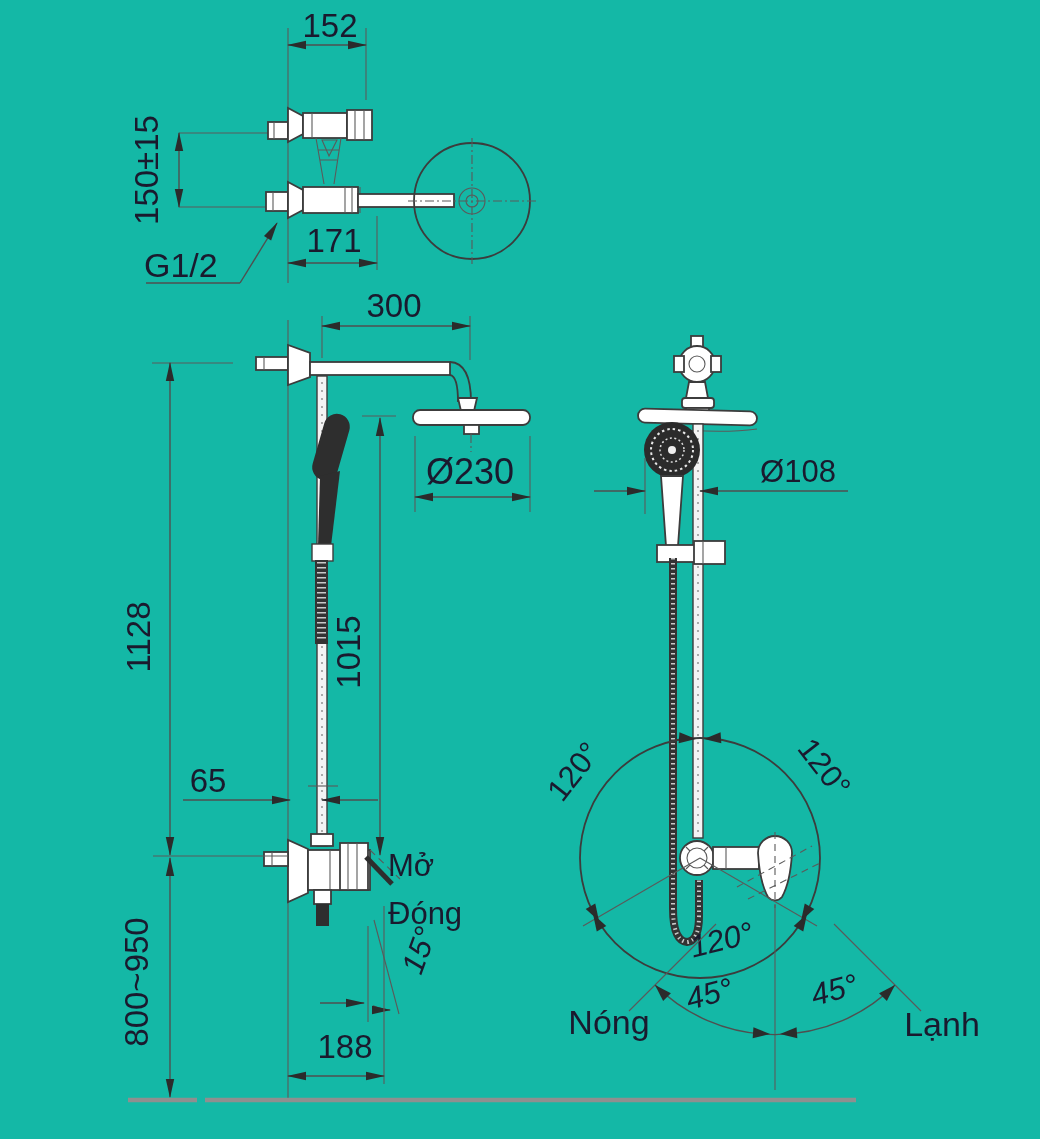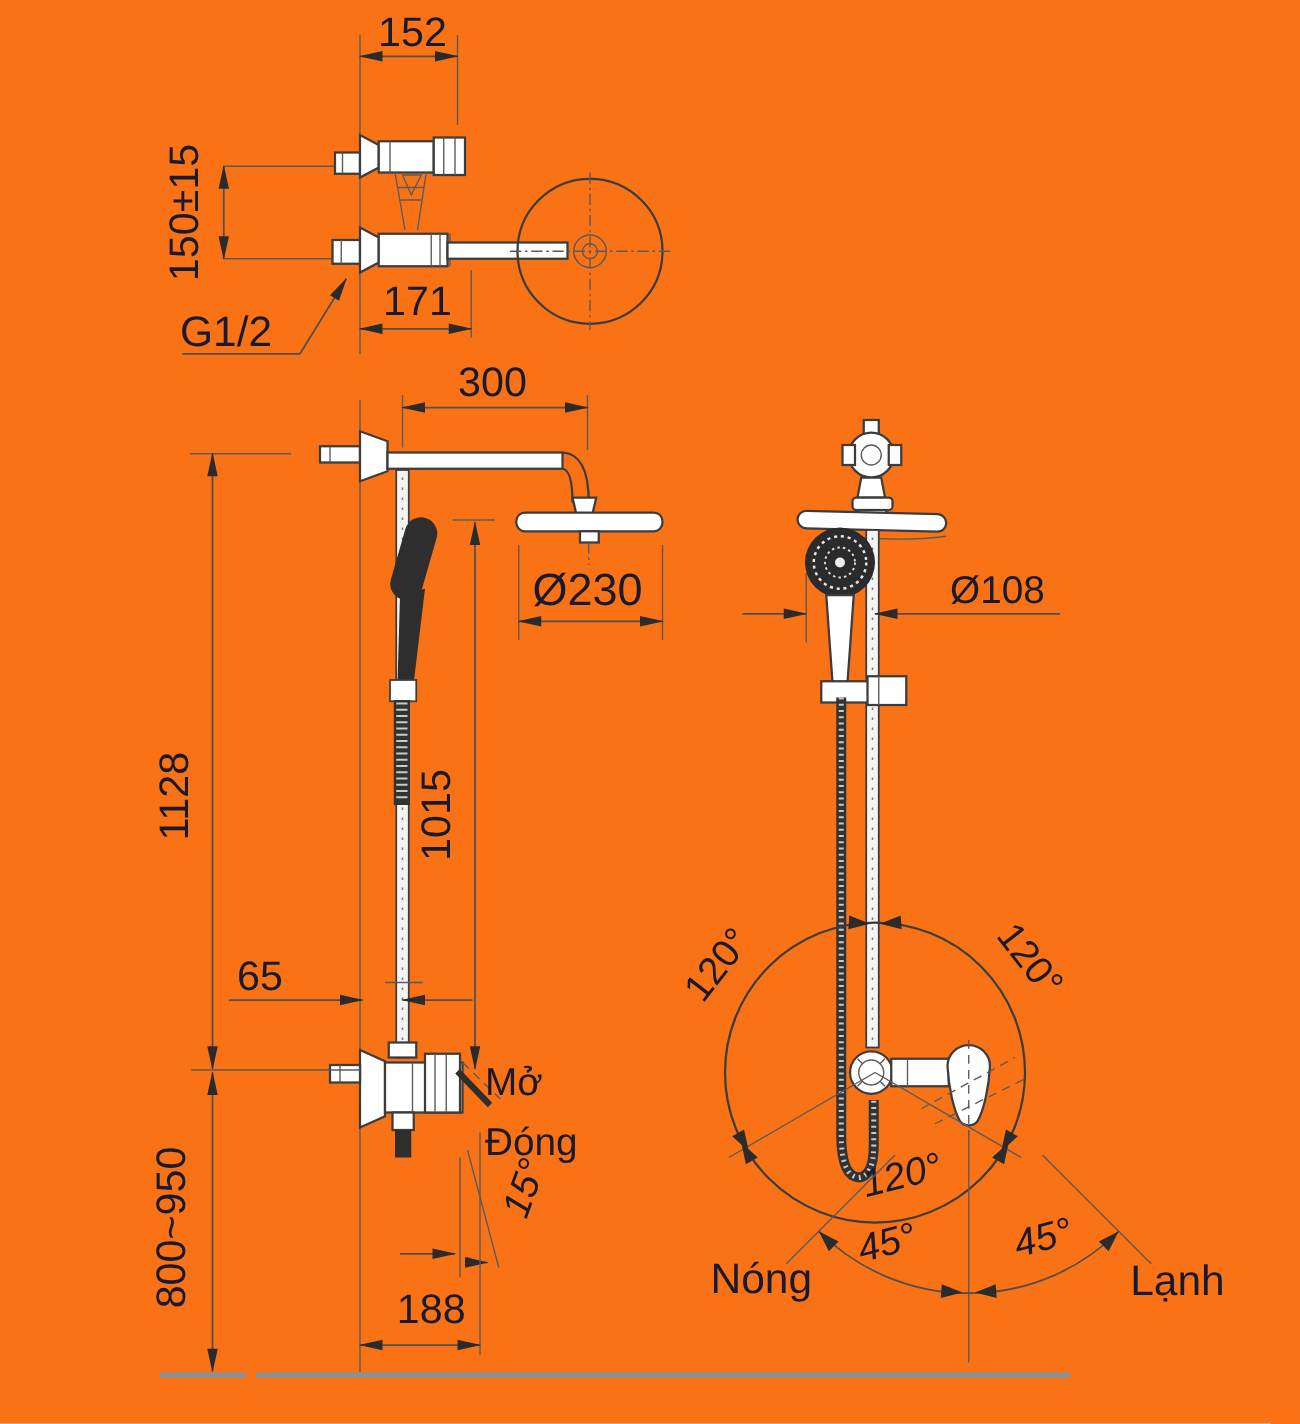--- a/index.html
+++ b/index.html
@@ -1,16 +1,16 @@
 <!DOCTYPE html>
 <html><head>
 <meta charset="utf-8">
 <style>
   html,body{margin:0;padding:0;background:#fff;}
-  .stage{position:relative;width:1040px;height:1139px;background:#f97316;overflow:hidden;
+  .stage{position:relative;width:1040px;height:1139px;background:#14b8a6;overflow:hidden;
          font-family:"Liberation Sans",sans-serif;}
   svg{position:absolute;left:0;top:0;}
   text{font-family:"Liberation Sans",sans-serif;fill:#1a1a2e;}
   .t31{font-size:31px;}
   .t33{font-size:33px;}
   .t36{font-size:36px;}
   .t34{font-size:34px;}
   .it{font-style:italic;}
   .obj{stroke:#3c3c3c;stroke-width:1.8;fill:none;}
   .objw{stroke:#3c3c3c;stroke-width:1.8;fill:#ffffff;}

